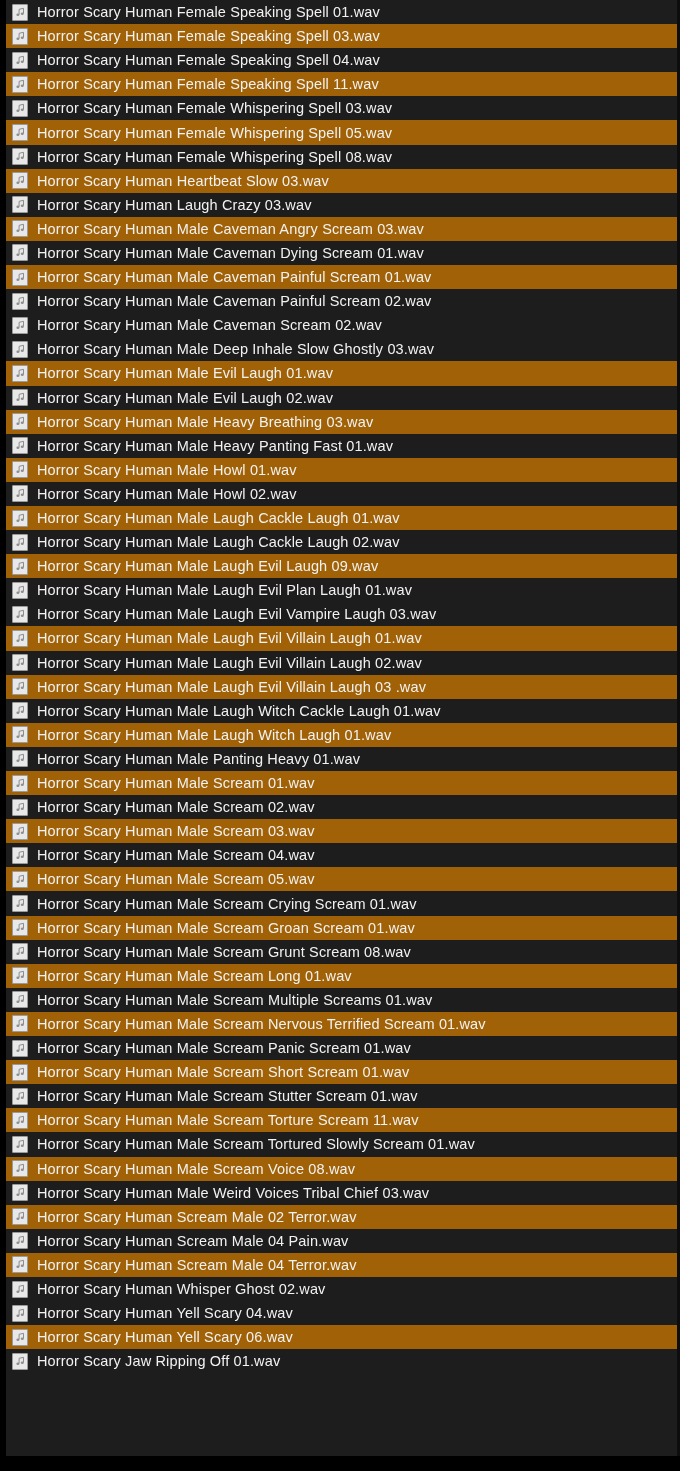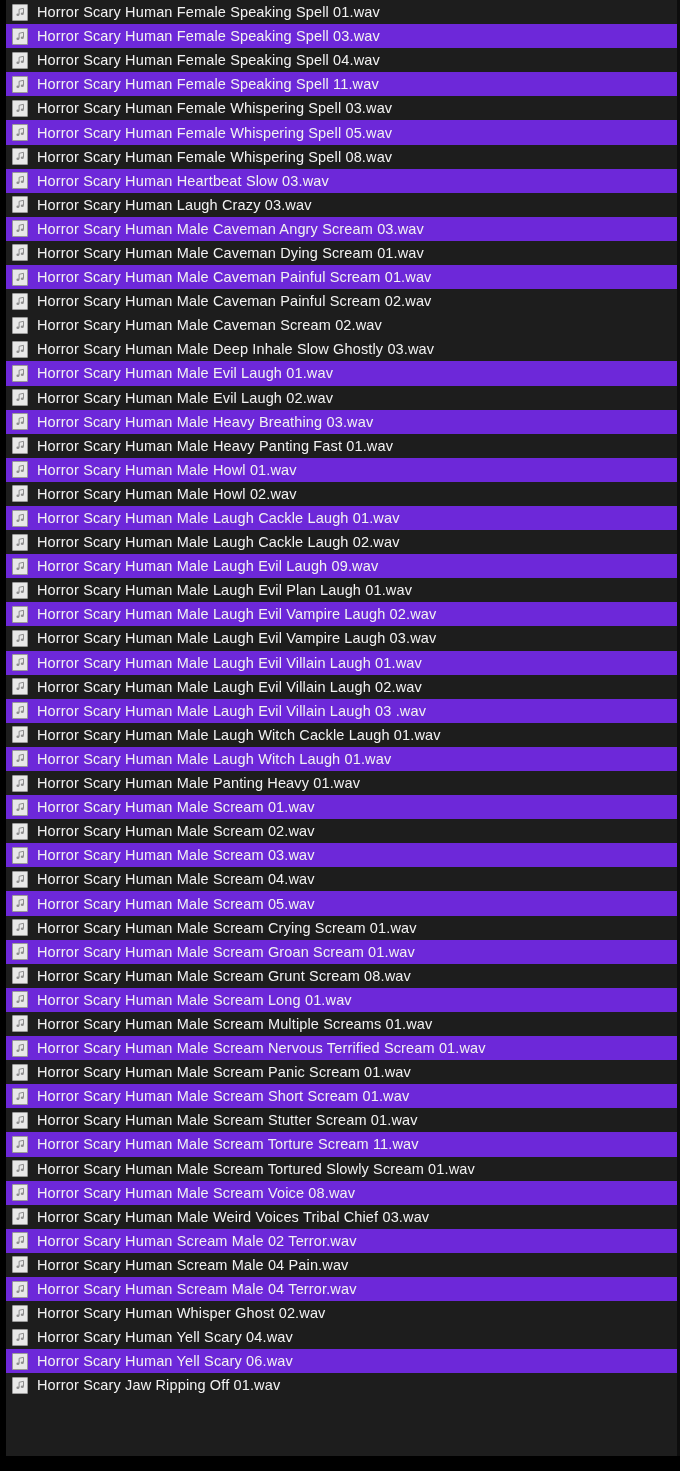--- a/index.html
+++ b/index.html
@@ -31,21 +31,21 @@
     position: relative;
     height: 24.1px;
     display: flex;
     align-items: center;
     box-sizing: border-box;
     padding-left: 6px;
     background: #1d1d1d;
     overflow: hidden;
   }
   .row.alt {
-    background: #6d28d9;
+    background: #a16207;
   }
 
   .file-icon {
     position: relative;
     flex: 0 0 auto;
     width: 16px;
     height: 17px;
     margin-right: 9px;
     background: #e8e8e8;
     border: 1px solid #9a9a9a;
@@ -318,30 +318,20 @@
     <div class="row">
       <span class="file-icon">
         <svg width="11" height="11" viewBox="0 0 11 11" aria-hidden="true">
           <path d="M4.1 7.4 V2.3 L8.5 1.3 V6.4" fill="none" stroke="#8d8d8d" stroke-width="1"></path>
           <ellipse cx="2.9" cy="7.7" rx="1.5" ry="1.2" fill="#8d8d8d"></ellipse>
           <ellipse cx="7.3" cy="6.7" rx="1.5" ry="1.2" fill="#8d8d8d"></ellipse>
         </svg>
       </span>
       <span class="file-name">Horror Scary Human Male Laugh Evil Plan Laugh 01.wav</span>
     </div>
-    <div class="row alt">
-      <span class="file-icon">
-        <svg width="11" height="11" viewBox="0 0 11 11" aria-hidden="true">
-          <path d="M4.1 7.4 V2.3 L8.5 1.3 V6.4" fill="none" stroke="#8d8d8d" stroke-width="1"></path>
-          <ellipse cx="2.9" cy="7.7" rx="1.5" ry="1.2" fill="#8d8d8d"></ellipse>
-          <ellipse cx="7.3" cy="6.7" rx="1.5" ry="1.2" fill="#8d8d8d"></ellipse>
-        </svg>
-      </span>
-      <span class="file-name">Horror Scary Human Male Laugh Evil Vampire Laugh 02.wav</span>
-    </div>
     <div class="row">
       <span class="file-icon">
         <svg width="11" height="11" viewBox="0 0 11 11" aria-hidden="true">
           <path d="M4.1 7.4 V2.3 L8.5 1.3 V6.4" fill="none" stroke="#8d8d8d" stroke-width="1"></path>
           <ellipse cx="2.9" cy="7.7" rx="1.5" ry="1.2" fill="#8d8d8d"></ellipse>
           <ellipse cx="7.3" cy="6.7" rx="1.5" ry="1.2" fill="#8d8d8d"></ellipse>
         </svg>
       </span>
       <span class="file-name">Horror Scary Human Male Laugh Evil Vampire Laugh 03.wav</span>
     </div>

